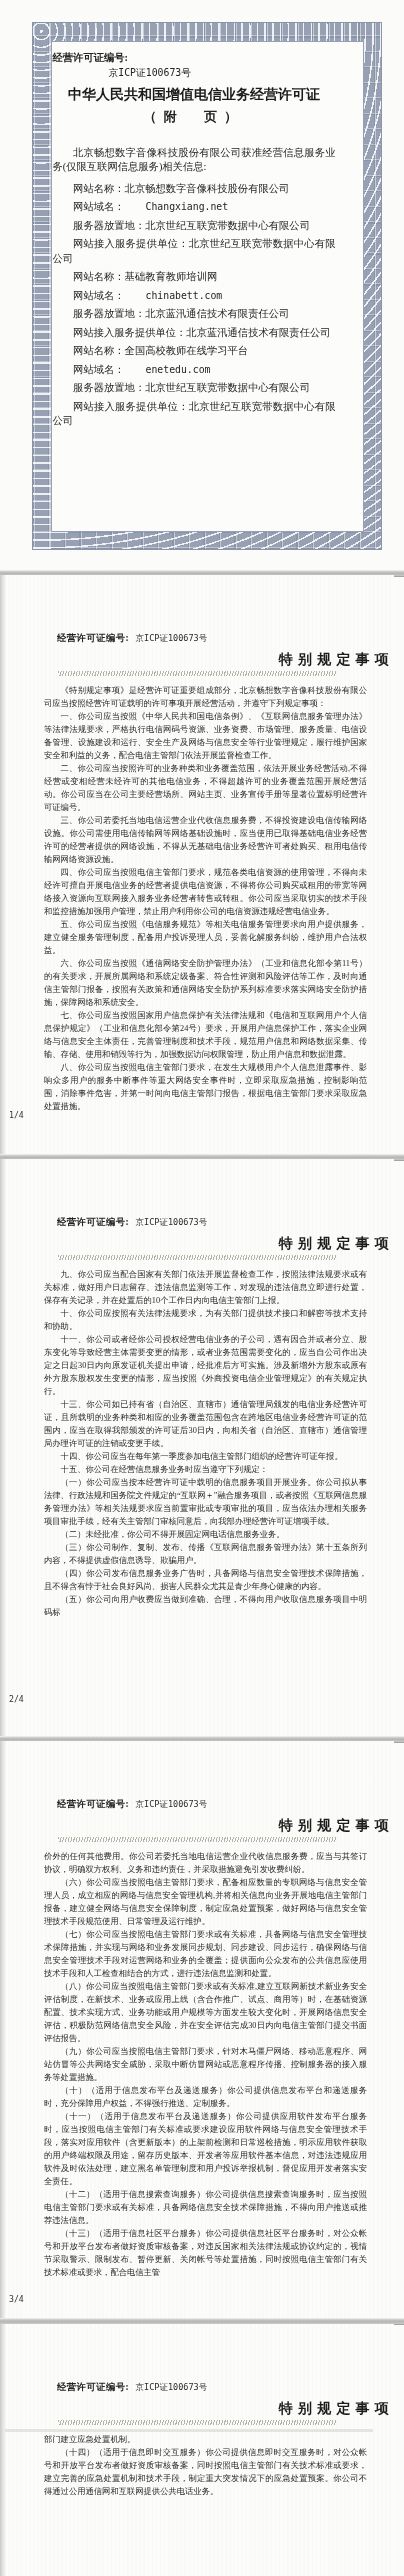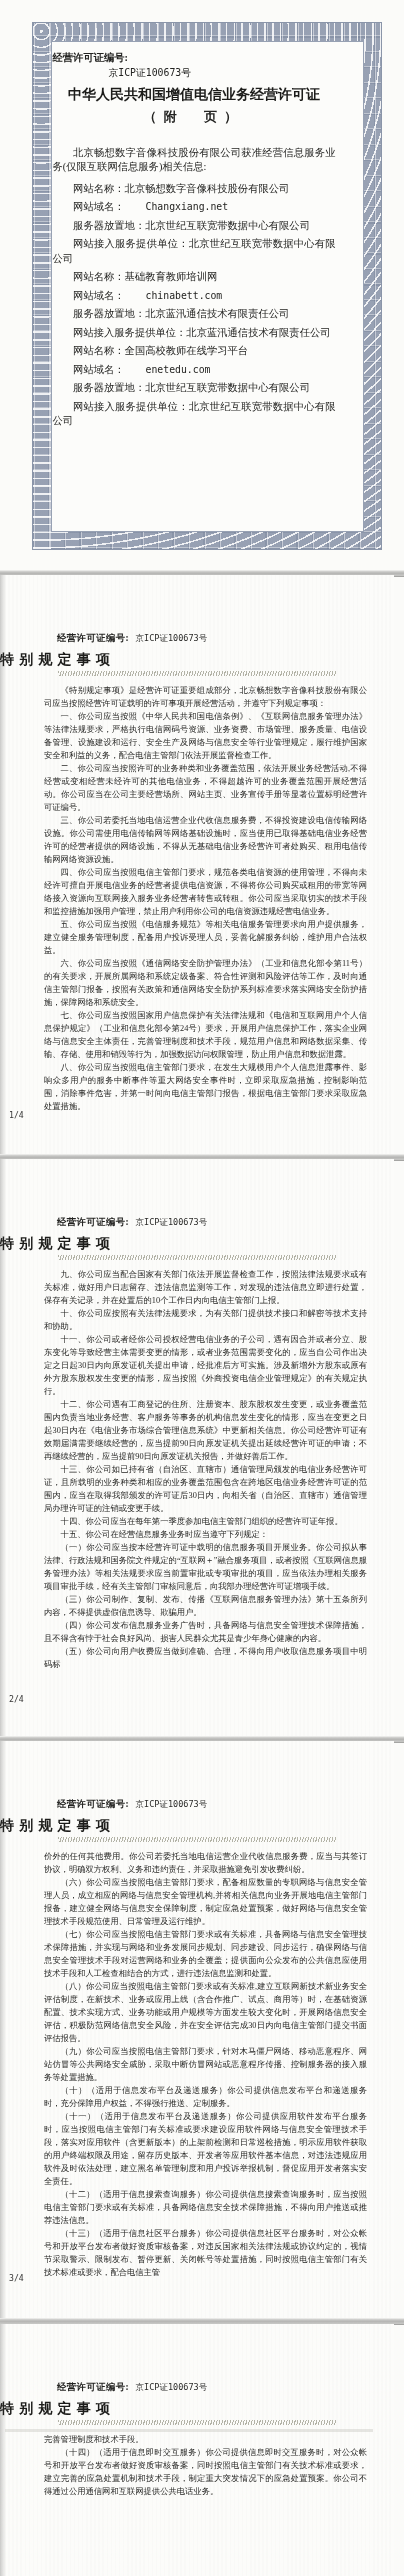--- a/index.html
+++ b/index.html
@@ -10,21 +10,21 @@
        background:linear-gradient(180deg,#d6d6d4,#b5b5b3 45%,#c9c9c7);
        border-top:0.5px solid #e9e9e7;border-bottom:0.5px solid #a5a5a3;}
   
   .ppage{position:absolute;left:0;width:394px;background:
          repeating-linear-gradient(90deg,rgba(0,0,0,0.012) 0 1.5px,rgba(255,255,255,0) 1.5px 4.1px),#fcfcfa;}
   .ppage .edge{position:absolute;left:0;top:0;bottom:0;width:6.2px;
          background:linear-gradient(90deg,rgba(60,60,60,0.25),rgba(60,60,60,0));}
   .phead{margin:57px 0 0 57px;font-size:9.3px;white-space:nowrap;}
   .phead .lbl{font-weight:bold;letter-spacing:0.5px;}
   .phead .num{font-family:"DejaVu Sans Mono","DejaVu Sans",monospace;font-size:8.5px;padding-left:4.1px;color:#2a2a28;}
-  .ptitle{margin:7.2px 0 0;text-align:left;font-size:14px;line-height:15.5px;font-weight:bold;letter-spacing:5.2px;color:#1d1d1b;}
+  .ptitle{margin:7.2px 0 0;text-align:right;font-size:14px;line-height:15.5px;font-weight:bold;letter-spacing:5.2px;color:#1d1d1b;}
   .pwave{width:278px;height:4.6px;margin:3.6px auto 0;
          background:repeating-linear-gradient(105deg,#a6a698 0 1px,rgba(255,255,255,0) 1px 2.6px);opacity:.85;}
   .pbody{margin:7.7px 27px 0 44px;}
   .pbody p{margin:0;font-size:8.3px;line-height:13px;text-align:justify;text-indent:2em;
            letter-spacing:0;color:#262624;}
   .pbody p.cont{text-indent:0;}
   .pnum{position:absolute;left:0;width:100%;text-align:left;
         font-family:"DejaVu Sans Mono","DejaVu Sans",monospace;font-size:8.2px;color:#333;padding-left:9px;}
   .smudge{position:absolute;left:5.2px;right:20.6px;top:105px;height:3.1px;background:rgba(175,175,168,0.30);}
   
@@ -113,25 +113,25 @@
     <div class="phead">
       <span class="lbl">经营许可证编号:</span>
       <span class="num">京ICP证100673号</span>
     </div>
     <div class="ptitle">特别规定事项</div>
     <div class="pwave"></div>
     <div class="pbody">
       <p>九、你公司应当配合国家有关部门依法开展监督检查工作，按照法律法规要求或有关标准，做好用户日志留存、违法信息监测等工作，对发现的违法信息立即进行处置，保存有关记录，并在处置后的10个工作日内向电信主管部门上报。</p>
       <p>十、你公司应按照有关法律法规要求，为有关部门提供技术接口和解密等技术支持和协助。</p>
       <p>十一、你公司或者经你公司授权经营电信业务的子公司，遇有因合并或者分立、股东变化等导致经营主体需要变更的情形，或者业务范围需要变化的，应当自公司作出决定之日起30日内向原发证机关提出申请，经批准后方可实施。涉及新增外方股东或原有外方股东股权发生变更的情形，应当按照《外商投资电信企业管理规定》的有关规定执行。</p>
-      <p>十二、你公司遇有工商登记的住所、注册资本、股东股权发生变更，或业务覆盖范围内负责当地业务经营、客户服务等事务的机构信息发生变化的情形，应当在变更之日起30日内在《电信业务市场综合管理信息系统》中更新相关信息。你公司经营许可证有效期届满需要继续经营的，应当提前90日向原发证机关提出延续经营许可证的申请；不再继续经营的，应当提前90日向原发证机关报告，并做好善后工作。</p>
       <p>十三、你公司如已持有省（自治区、直辖市）通信管理局颁发的电信业务经营许可证，且所载明的业务种类和相应的业务覆盖范围包含在跨地区电信业务经营许可证的范围内，应当在取得我部颁发的许可证后30日内，向相关省（自治区、直辖市）通信管理局办理许可证的注销或变更手续。</p>
       <p>十四、你公司应当在每年第一季度参加电信主管部门组织的经营许可证年报。</p>
       <p>十五、你公司在经营信息服务业务时应当遵守下列规定：</p>
       <p>（一）你公司应当按本经营许可证中载明的信息服务项目开展业务。你公司拟从事法律、行政法规和国务院文件规定的“互联网＋”融合服务项目，或者按照《互联网信息服务管理办法》等相关法规要求应当前置审批或专项审批的项目，应当依法办理相关服务项目审批手续，经有关主管部门审核同意后，向我部办理经营许可证增项手续。</p>
+      <p>（二）未经批准，你公司不得开展固定网电话信息服务业务。</p>
       <p>（三）你公司制作、复制、发布、传播《互联网信息服务管理办法》第十五条所列内容，不得提供虚假信息诱导、欺骗用户。</p>
       <p>（四）你公司发布信息服务业务广告时，具备网络与信息安全管理技术保障措施，且不得含有悖于社会良好风尚、损害人民群众尤其是青少年身心健康的内容。</p>
       <p>（五）你公司向用户收费应当做到准确、合理，不得向用户收取信息服务项目中明码标</p>
     </div>
     <div class="pnum" style="top:535px">2/4</div>
   </section>
 
   <div class="sep" style="top:1736px"></div>
 
   <section class="ppage" style="top:1741px;height:577px">
@@ -146,35 +146,35 @@
       <p class="cont">价外的任何其他费用。你公司若委托当地电信运营企业代收信息服务费，应当与其签订协议，明确双方权利、义务和违约责任，并采取措施避免引发收费纠纷。</p>
       <p>（六）你公司应当按照电信主管部门要求，配备相应数量的专职网络与信息安全管理人员，成立相应的网络与信息安全管理机构,并将相关信息向业务开展地电信主管部门报备，建立健全网络与信息安全保障制度，制定应急处置预案，做好网络与信息安全管理技术手段规范使用、日常管理及运行维护。</p>
       <p>（七）你公司应当按照电信主管部门要求或有关标准，具备网络与信息安全管理技术保障措施，并实现与网络和业务发展同步规划、同步建设、同步运行，确保网络与信息安全管理技术手段对运营网络和业务的全覆盖；提供面向公众发布的公共信息应使用技术手段和人工检查相结合的方式，进行违法信息监测和处置。</p>
       <p>（八）你公司应当按照电信主管部门要求或有关标准,建立互联网新技术新业务安全评估制度，在新技术、业务或应用上线（含合作推广、试点、商用等）时，在基础资源配置、技术实现方式、业务功能或用户规模等方面发生较大变化时，开展网络信息安全评估，积极防范网络信息安全风险，并在安全评估完成30日内向电信主管部门提交书面评估报告。</p>
       <p>（九）你公司应当按照电信主管部门要求，针对木马僵尸网络、移动恶意程序、网站仿冒等公共网络安全威胁，采取中断仿冒网站或恶意程序传播、控制服务器的接入服务等处置措施。</p>
       <p>（十）（适用于信息发布平台及递送服务）你公司提供信息发布平台和递送服务时，充分保障用户权益，不得强行推送、定制服务。</p>
       <p>（十一）（适用于信息发布平台及递送服务）你公司提供应用软件发布平台服务时，应当按照电信主管部门有关标准或要求建设应用软件网络与信息安全管理技术手段，落实对应用软件（含更新版本）的上架前检测和日常巡检措施，明示应用软件获取的用户终端权限及用途，留存历史版本、开发者等应用软件基本信息，对违法违规应用软件及时依法处理，建立黑名单管理制度和用户投诉举报机制，督促应用开发者落实安全责任。</p>
       <p>（十二）（适用于信息搜索查询服务）你公司提供信息搜索查询服务时，应当按照电信主管部门要求或有关标准，具备网络信息安全技术保障措施，不得向用户推送或推荐违法信息。</p>
       <p>（十三）（适用于信息社区平台服务）你公司提供信息社区平台服务时，对公众帐号和开放平台发布者做好资质审核备案，对违反国家相关法律法规或协议约定的，视情节采取警示、限制发布、暂停更新、关闭帐号等处置措施，同时按照电信主管部门有关技术标准或要求，配合电信主管</p>
     </div>
-    <div class="pnum" style="top:532px">3/4</div>
+    <div class="pnum" style="top:553px">3/4</div>
   </section>
 
   <div class="sep" style="top:2318px"></div>
 
   <section class="ppage" style="top:2324px;height:550px">
     <div class="edge"></div>
     <div class="phead">
       <span class="lbl">经营许可证编号:</span>
       <span class="num">京ICP证100673号</span>
     </div>
     <div class="ptitle">特别规定事项</div>
     <div class="pwave"></div>
     <div class="smudge"></div>
     <div class="pbody">
-      <p class="cont">完善管理制度和技术手段。</p>
+      <p class="cont">部门建立应急处置机制。</p>
       <p>（十四）（适用于信息即时交互服务）你公司提供信息即时交互服务时，对公众帐号和开放平台发布者做好资质审核备案，同时按照电信主管部门有关技术标准或要求，建立完善的应急处置机制和技术手段，制定重大突发情况下的应急处置预案。你公司不得通过公用通信网和互联网提供公共电话业务。</p>
     </div>
 
   </section>
 
 </div>
 
 
 </body></html>

